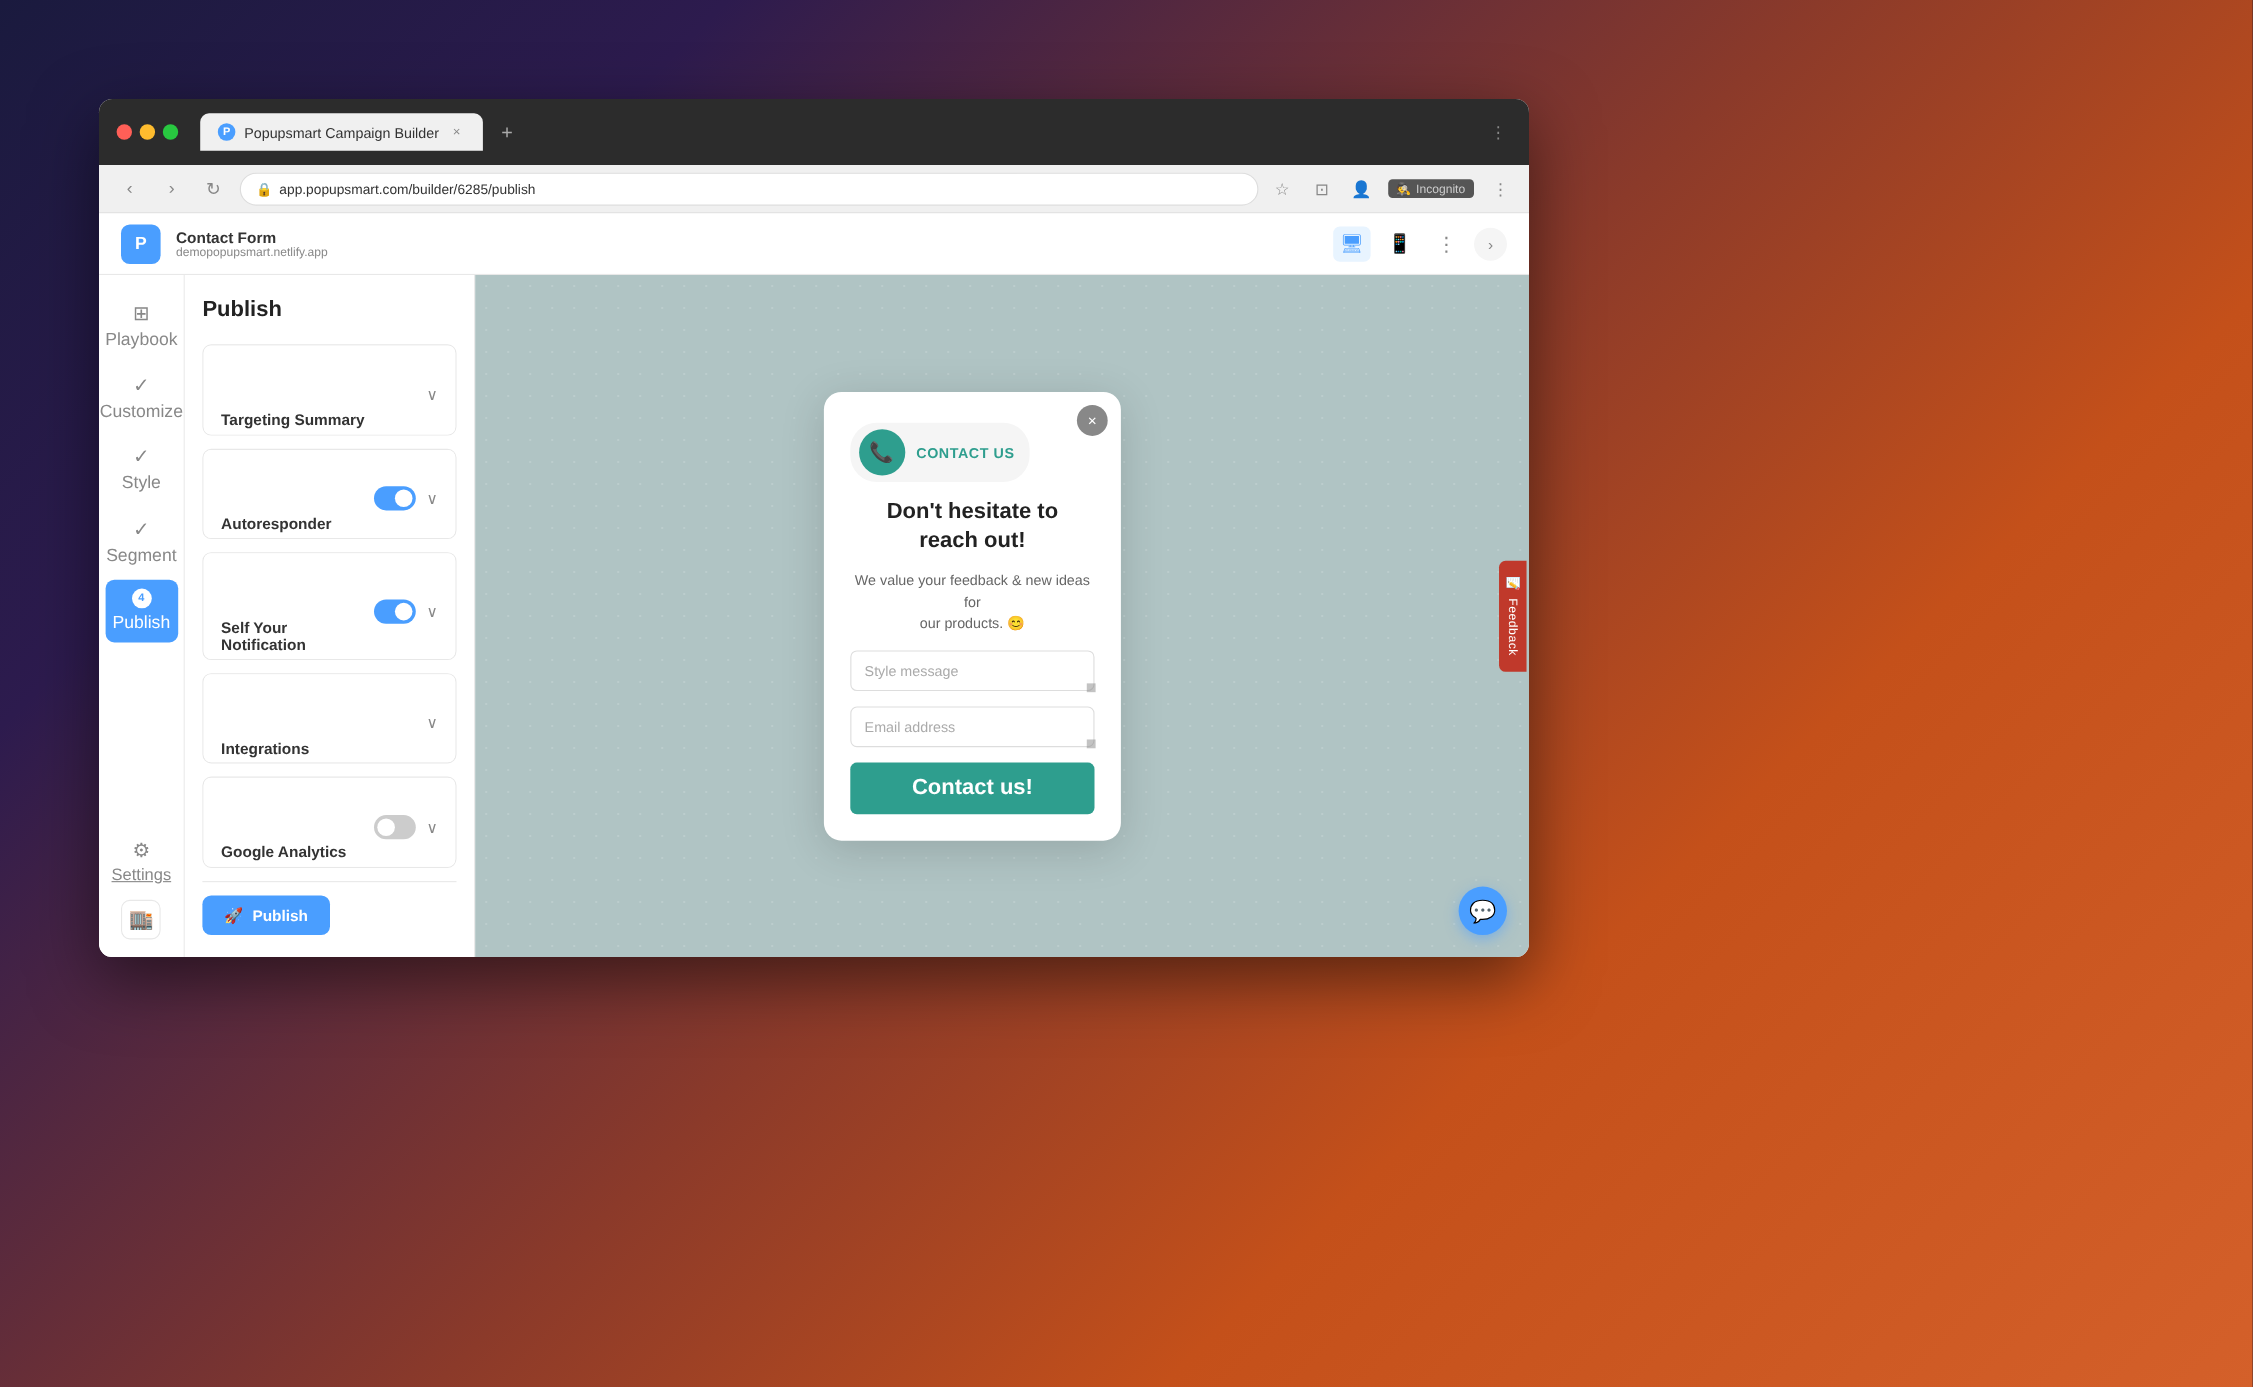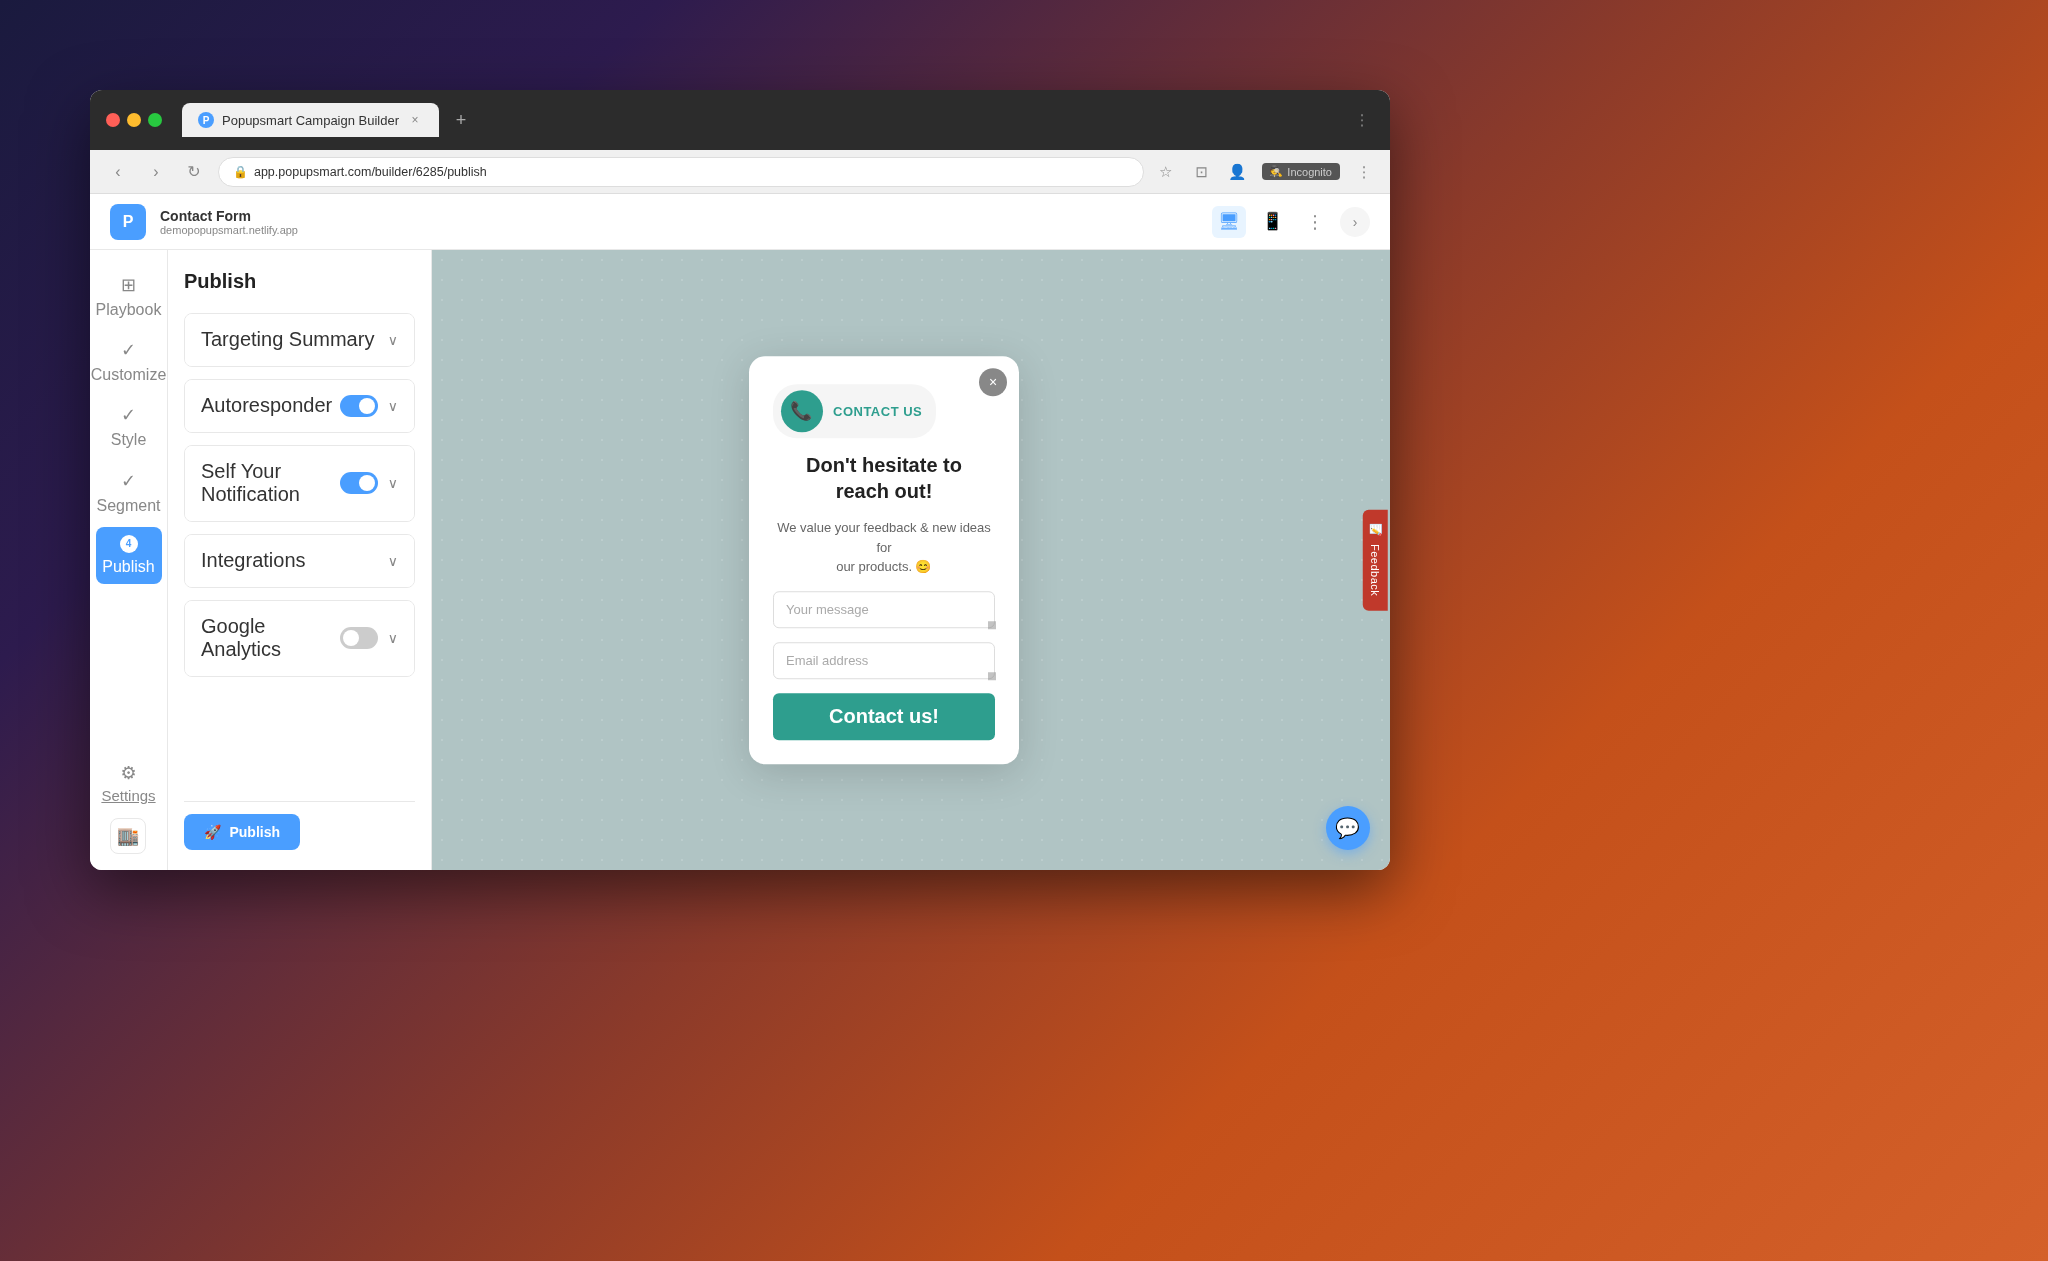--- a/index.html
+++ b/index.html
@@ -285,23 +285,24 @@
       display: flex;
       align-items: center;
       justify-content: space-between;
       padding: 14px 16px;
       cursor: pointer;
       background: #fff;
       border-bottom: 1px solid transparent;
     }
 
     .section-label {
-      font-size: 20px;
-      font-weight: 400;
+      font-size: 14px;
+      font-weight: 700;
       color: #333;
+      margin-top: 45px;
     }
 
     .section-right {
       display: flex;
       align-items: center;
       gap: 10px;
     }
 
     .chevron-icon { color: #888; font-size: 14px; }
 
@@ -780,21 +781,21 @@
         <div class="popup-header-badge">
           <div class="popup-icon-circle">📞</div>
           <span class="popup-contact-label">CONTACT US</span>
         </div>
 
         <div class="popup-headline">Don't hesitate to<br>reach out!</div>
 
         <div class="popup-subtext">We value your feedback &amp; new ideas for<br>our products. 😊</div>
 
         <div class="popup-input-wrapper">
-          <div class="popup-input" style="color:#aaa;">Your message</div>
+          <div class="popup-input" style="color:#aaa;">Style message</div>
           <div class="input-corner"></div>
         </div>
 
         <div class="popup-input-wrapper">
           <div class="popup-input" style="color:#aaa;">Email address</div>
           <div class="input-corner"></div>
         </div>
 
         <button class="popup-submit-btn">Contact us!</button>
       </div>

